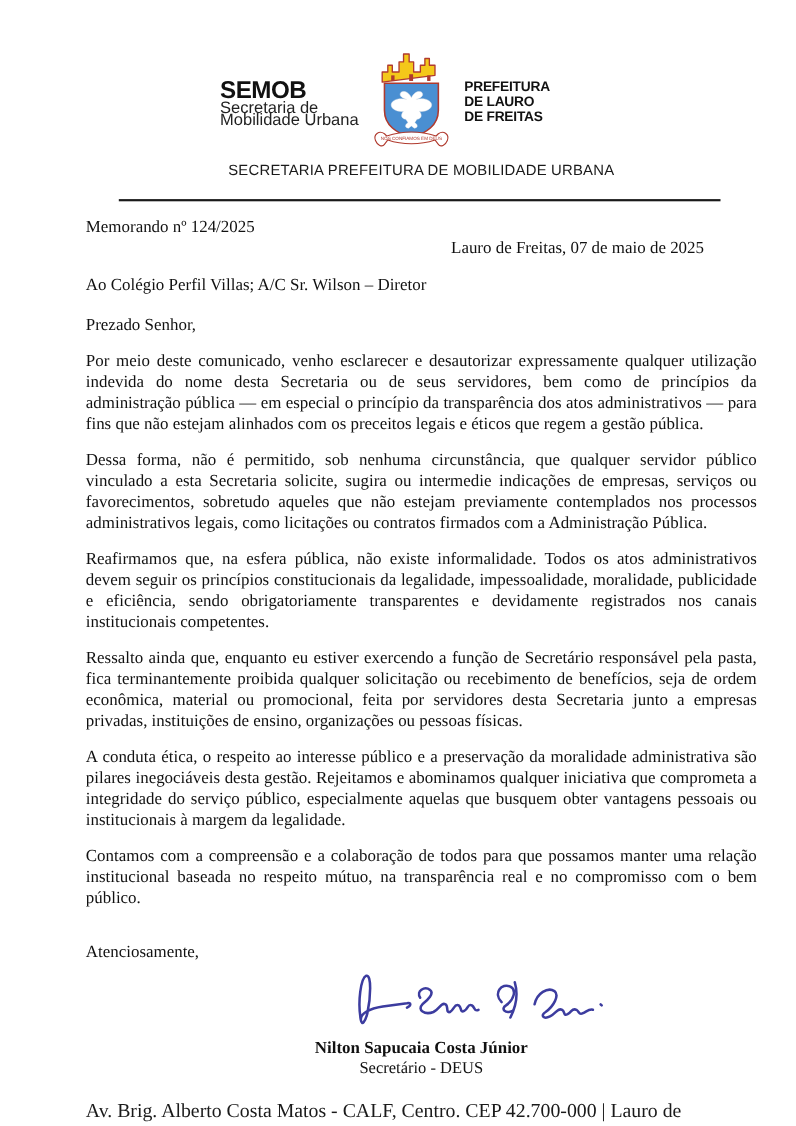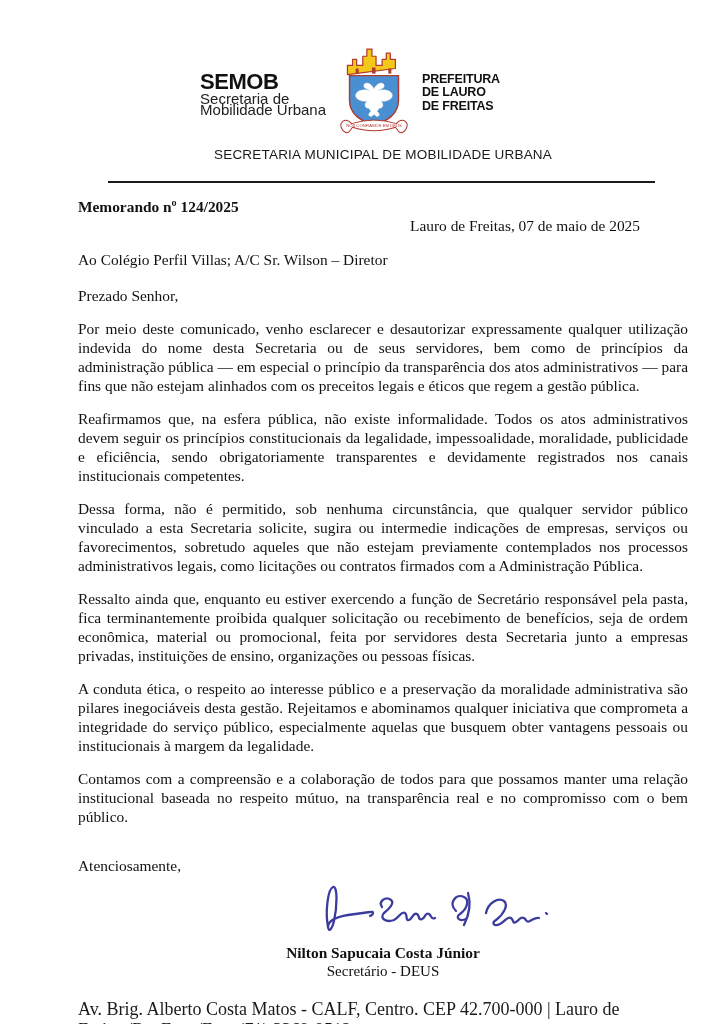--- a/index.html
+++ b/index.html
@@ -38,21 +38,21 @@
   }
   .rule{
     position:absolute;top:181px;left:108px;width:547px;height:2px;
     background:#1a1a1a;
   }
   
   .body-col{
     position:absolute;top:197px;left:78px;width:610px;
     font-size:15.4px;line-height:19px;
   }
-  .memo-no{font-weight:bold;}
+  .memo-no{font-weight:normal;}
   .date-line{text-align:right;padding-right:48px;}
   .recipient{margin-top:15px;}
   .salutation{margin-top:17px;}
   .body-col p{margin:14px 0 0 0;text-align:justify;font-family:Liberation Serif, serif;}
   .closing{margin-top:30px;}
   .sig-wrap{margin-top:2px;height:64px;display:flex;justify-content:center;}
   .sig-wrap svg{transform:translateX(55px);}
   .sig-name{margin-top:2px;text-align:center;font-weight:bold;}
   .sig-role{text-align:center;font-size:15px;}
   
@@ -90,32 +90,32 @@
       <text x="36" y="81.5" text-anchor="middle" font-family="Liberation Sans, sans-serif" font-size="4.1" fill="#b03a2e">NÓS CONFIAMOS EM DEUS</text>
     </svg>
 
     <div class="pref-block">
       <div>PREFEITURA</div>
       <div>DE LAURO</div>
       <div>DE FREITAS</div>
     </div>
   </div>
 
-  <div class="org-title">SECRETARIA MUNICIPAL DE MOBILIDADE URBANA</div>
+  <div class="org-title">SECRETARIA PREFEITURA DE MOBILIDADE URBANA</div>
   <div class="rule"></div>
 
   <div class="body-col">
     <div class="memo-no">Memorando nº 124/2025</div>
     <div class="date-line">Lauro de Freitas, 07 de maio de 2025</div>
     <div class="recipient">Ao Colégio Perfil Villas; A/C Sr. Wilson – Diretor</div>
     <div class="salutation">Prezado Senhor,</div>
 
     <p>Por meio deste comunicado, venho esclarecer e desautorizar expressamente qualquer utilização indevida do nome desta Secretaria ou de seus servidores, bem como de princípios da administração pública — em especial o princípio da transparência dos atos administrativos — para fins que não estejam alinhados com os preceitos legais e éticos que regem a gestão pública.</p>
+    <p>Dessa forma, não é permitido, sob nenhuma circunstância, que qualquer servidor público vinculado a esta Secretaria solicite, sugira ou intermedie indicações de empresas, serviços ou favorecimentos, sobretudo aqueles que não estejam previamente contemplados nos processos administrativos legais, como licitações ou contratos firmados com a Administração Pública.</p>
     <p>Reafirmamos que, na esfera pública, não existe informalidade. Todos os atos administrativos devem seguir os princípios constitucionais da legalidade, impessoalidade, moralidade, publicidade e eficiência, sendo obrigatoriamente transparentes e devidamente registrados nos canais institucionais competentes.</p>
-    <p>Dessa forma, não é permitido, sob nenhuma circunstância, que qualquer servidor público vinculado a esta Secretaria solicite, sugira ou intermedie indicações de empresas, serviços ou favorecimentos, sobretudo aqueles que não estejam previamente contemplados nos processos administrativos legais, como licitações ou contratos firmados com a Administração Pública.</p>
     <p>Ressalto ainda que, enquanto eu estiver exercendo a função de Secretário responsável pela pasta, fica terminantemente proibida qualquer solicitação ou recebimento de benefícios, seja de ordem econômica, material ou promocional, feita por servidores desta Secretaria junto a empresas privadas, instituições de ensino, organizações ou pessoas físicas.</p>
     <p>A conduta ética, o respeito ao interesse público e a preservação da moralidade administrativa são pilares inegociáveis desta gestão. Rejeitamos e abominamos qualquer iniciativa que comprometa a integridade do serviço público, especialmente aquelas que busquem obter vantagens pessoais ou institucionais à margem da legalidade.</p>
     <p>Contamos com a compreensão e a colaboração de todos para que possamos manter uma relação institucional baseada no respeito mútuo, na transparência real e no compromisso com o bem público.</p>
 
     <div class="closing">Atenciosamente,</div>
 
     <div class="sig-wrap">
       <svg width="240" height="64" viewBox="0 0 240 64" xmlns="http://www.w3.org/2000/svg">
         <g fill="none" stroke="#3c3c9f" stroke-width="2.3" stroke-linecap="round" stroke-linejoin="round">
           <path d="M10,50 C7,34 10,12 15,10 C20,9 19,30 16,44 C14,52 11,56 10,50 C10,44 18,40 30,38 L52,35 C56,34 56,37 52,39"></path>

